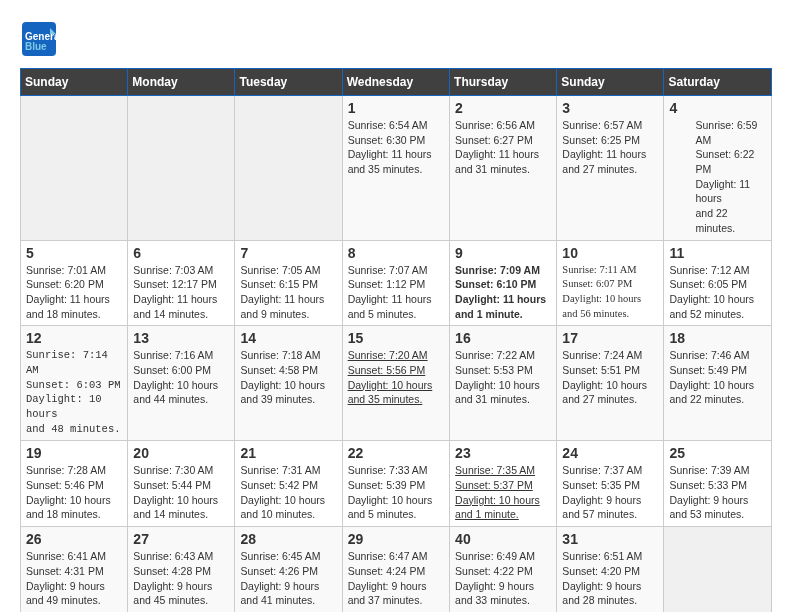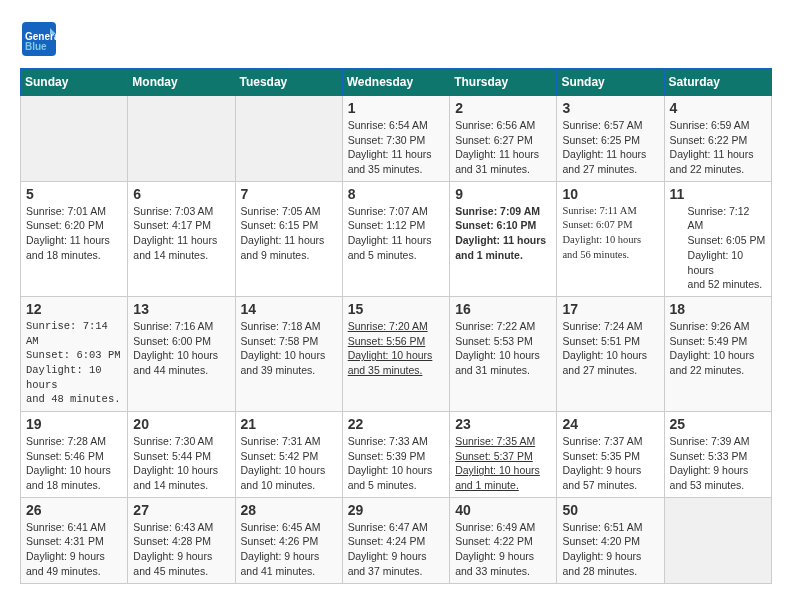--- a/index.html
+++ b/index.html
@@ -32,21 +32,21 @@
     .location {
       font-size: 16px;
       color: #555;
     }
     table {
       width: 100%;
       border-collapse: collapse;
       font-size: 11px;
     }
     thead tr th {
-      background-color: #0f766e;
+      background-color: #404040;
       color: #fff;
       padding: 6px 4px;
       text-align: left;
       font-size: 12px;
       font-weight: bold;
       border: 1px solid #1565c0;
     }
     tbody tr td {
       border: 1px solid #ccc;
       vertical-align: top;
@@ -107,58 +107,58 @@
       </tr>
   </thead>
   <tbody id="calendar-body">
       <tr>
         <td class="empty"></td>
         <td class="empty"></td>
         <td class="empty"></td>
         <td>
           <span class="day-number">1</span>
           <div class="day-info" style="white-space: pre-line;">Sunrise: 6:54 AM
-Sunset: 7:30 PM
+Sunset: 6:30 PM
 Daylight: 11 hours
 and 35 minutes.</div>
         </td>
         <td>
           <span class="day-number">2</span>
           <div class="day-info" style="white-space: pre-line;">Sunrise: 6:56 AM
 Sunset: 6:27 PM
 Daylight: 11 hours
 and 31 minutes.</div>
         </td>
         <td>
           <span class="day-number">3</span>
           <div class="day-info" style="white-space: pre-line;">Sunrise: 6:57 AM
 Sunset: 6:25 PM
 Daylight: 11 hours
 and 27 minutes.</div>
         </td>
         <td>
           <span class="day-number">4</span>
-          <div class="day-info" style="white-space: pre-line;">Sunrise: 6:59 AM
+          <div class="day-info" style="white-space: pre-line; margin-left: 26px;">Sunrise: 6:59 AM
 Sunset: 6:22 PM
 Daylight: 11 hours
 and 22 minutes.</div>
         </td>
       </tr>
       <tr>
         <td>
           <span class="day-number">5</span>
           <div class="day-info" style="white-space: pre-line;">Sunrise: 7:01 AM
 Sunset: 6:20 PM
 Daylight: 11 hours
 and 18 minutes.</div>
         </td>
         <td>
           <span class="day-number">6</span>
           <div class="day-info" style="white-space: pre-line;">Sunrise: 7:03 AM
-Sunset: 4:17 PM
+Sunset: 12:17 PM
 Daylight: 11 hours
 and 14 minutes.</div>
         </td>
         <td>
           <span class="day-number">7</span>
           <div class="day-info" style="white-space: pre-line;">Sunrise: 7:05 AM
 Sunset: 6:15 PM
 Daylight: 11 hours
 and 9 minutes.</div>
         </td>
@@ -178,21 +178,21 @@
         </td>
         <td>
           <span class="day-number">10</span>
           <div class="day-info" style="white-space: pre-line; font-family: Liberation Serif, serif;">Sunrise: 7:11 AM
 Sunset: 6:07 PM
 Daylight: 10 hours
 and 56 minutes.</div>
         </td>
         <td>
           <span class="day-number">11</span>
-          <div class="day-info" style="white-space: pre-line; margin-left: 18px;">Sunrise: 7:12 AM
+          <div class="day-info" style="white-space: pre-line;">Sunrise: 7:12 AM
 Sunset: 6:05 PM
 Daylight: 10 hours
 and 52 minutes.</div>
         </td>
       </tr>
       <tr>
         <td>
           <span class="day-number">12</span>
           <div class="day-info" style="white-space: pre-line; font-family: Liberation Mono, monospace;">Sunrise: 7:14 AM
 Sunset: 6:03 PM
@@ -202,21 +202,21 @@
         <td>
           <span class="day-number">13</span>
           <div class="day-info" style="white-space: pre-line;">Sunrise: 7:16 AM
 Sunset: 6:00 PM
 Daylight: 10 hours
 and 44 minutes.</div>
         </td>
         <td>
           <span class="day-number">14</span>
           <div class="day-info" style="white-space: pre-line;">Sunrise: 7:18 AM
-Sunset: 7:58 PM
+Sunset: 4:58 PM
 Daylight: 10 hours
 and 39 minutes.</div>
         </td>
         <td>
           <span class="day-number">15</span>
           <div class="day-info" style="white-space: pre-line; text-decoration: underline;">Sunrise: 7:20 AM
 Sunset: 5:56 PM
 Daylight: 10 hours
 and 35 minutes.</div>
         </td>
@@ -229,21 +229,21 @@
         </td>
         <td>
           <span class="day-number">17</span>
           <div class="day-info" style="white-space: pre-line;">Sunrise: 7:24 AM
 Sunset: 5:51 PM
 Daylight: 10 hours
 and 27 minutes.</div>
         </td>
         <td>
           <span class="day-number">18</span>
-          <div class="day-info" style="white-space: pre-line;">Sunrise: 9:26 AM
+          <div class="day-info" style="white-space: pre-line;">Sunrise: 7:46 AM
 Sunset: 5:49 PM
 Daylight: 10 hours
 and 22 minutes.</div>
         </td>
       </tr>
       <tr>
         <td>
           <span class="day-number">19</span>
           <div class="day-info" style="white-space: pre-line;">Sunrise: 7:28 AM
 Sunset: 5:46 PM
@@ -323,21 +323,21 @@
 and 37 minutes.</div>
         </td>
         <td>
           <span class="day-number">40</span>
           <div class="day-info" style="white-space: pre-line;">Sunrise: 6:49 AM
 Sunset: 4:22 PM
 Daylight: 9 hours
 and 33 minutes.</div>
         </td>
         <td>
-          <span class="day-number">50</span>
+          <span class="day-number">31</span>
           <div class="day-info" style="white-space: pre-line;">Sunrise: 6:51 AM
 Sunset: 4:20 PM
 Daylight: 9 hours
 and 28 minutes.</div>
         </td>
         <td class="empty"></td>
       </tr>
     </tbody>
 </table>
 

